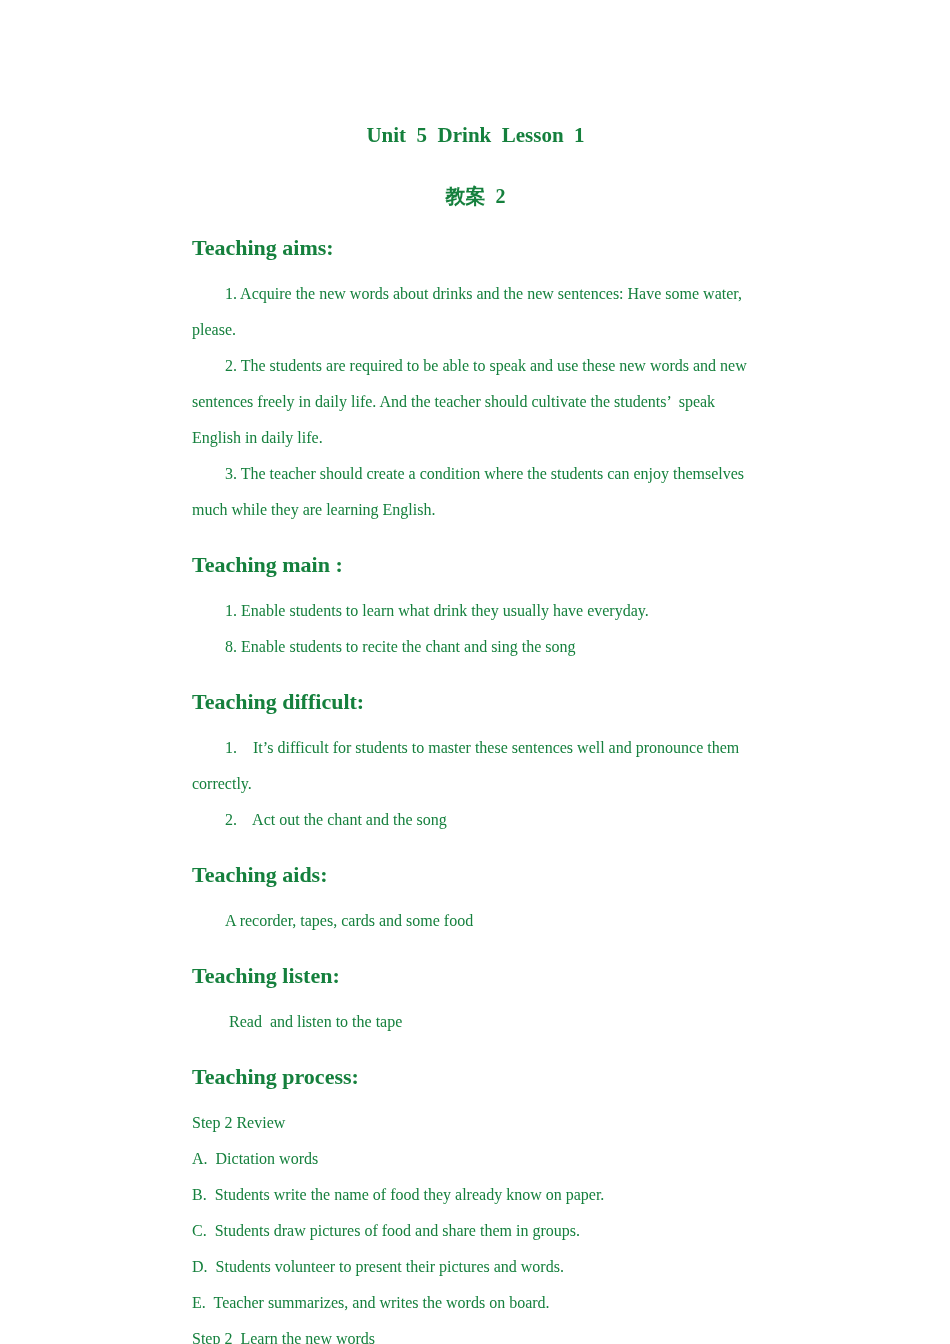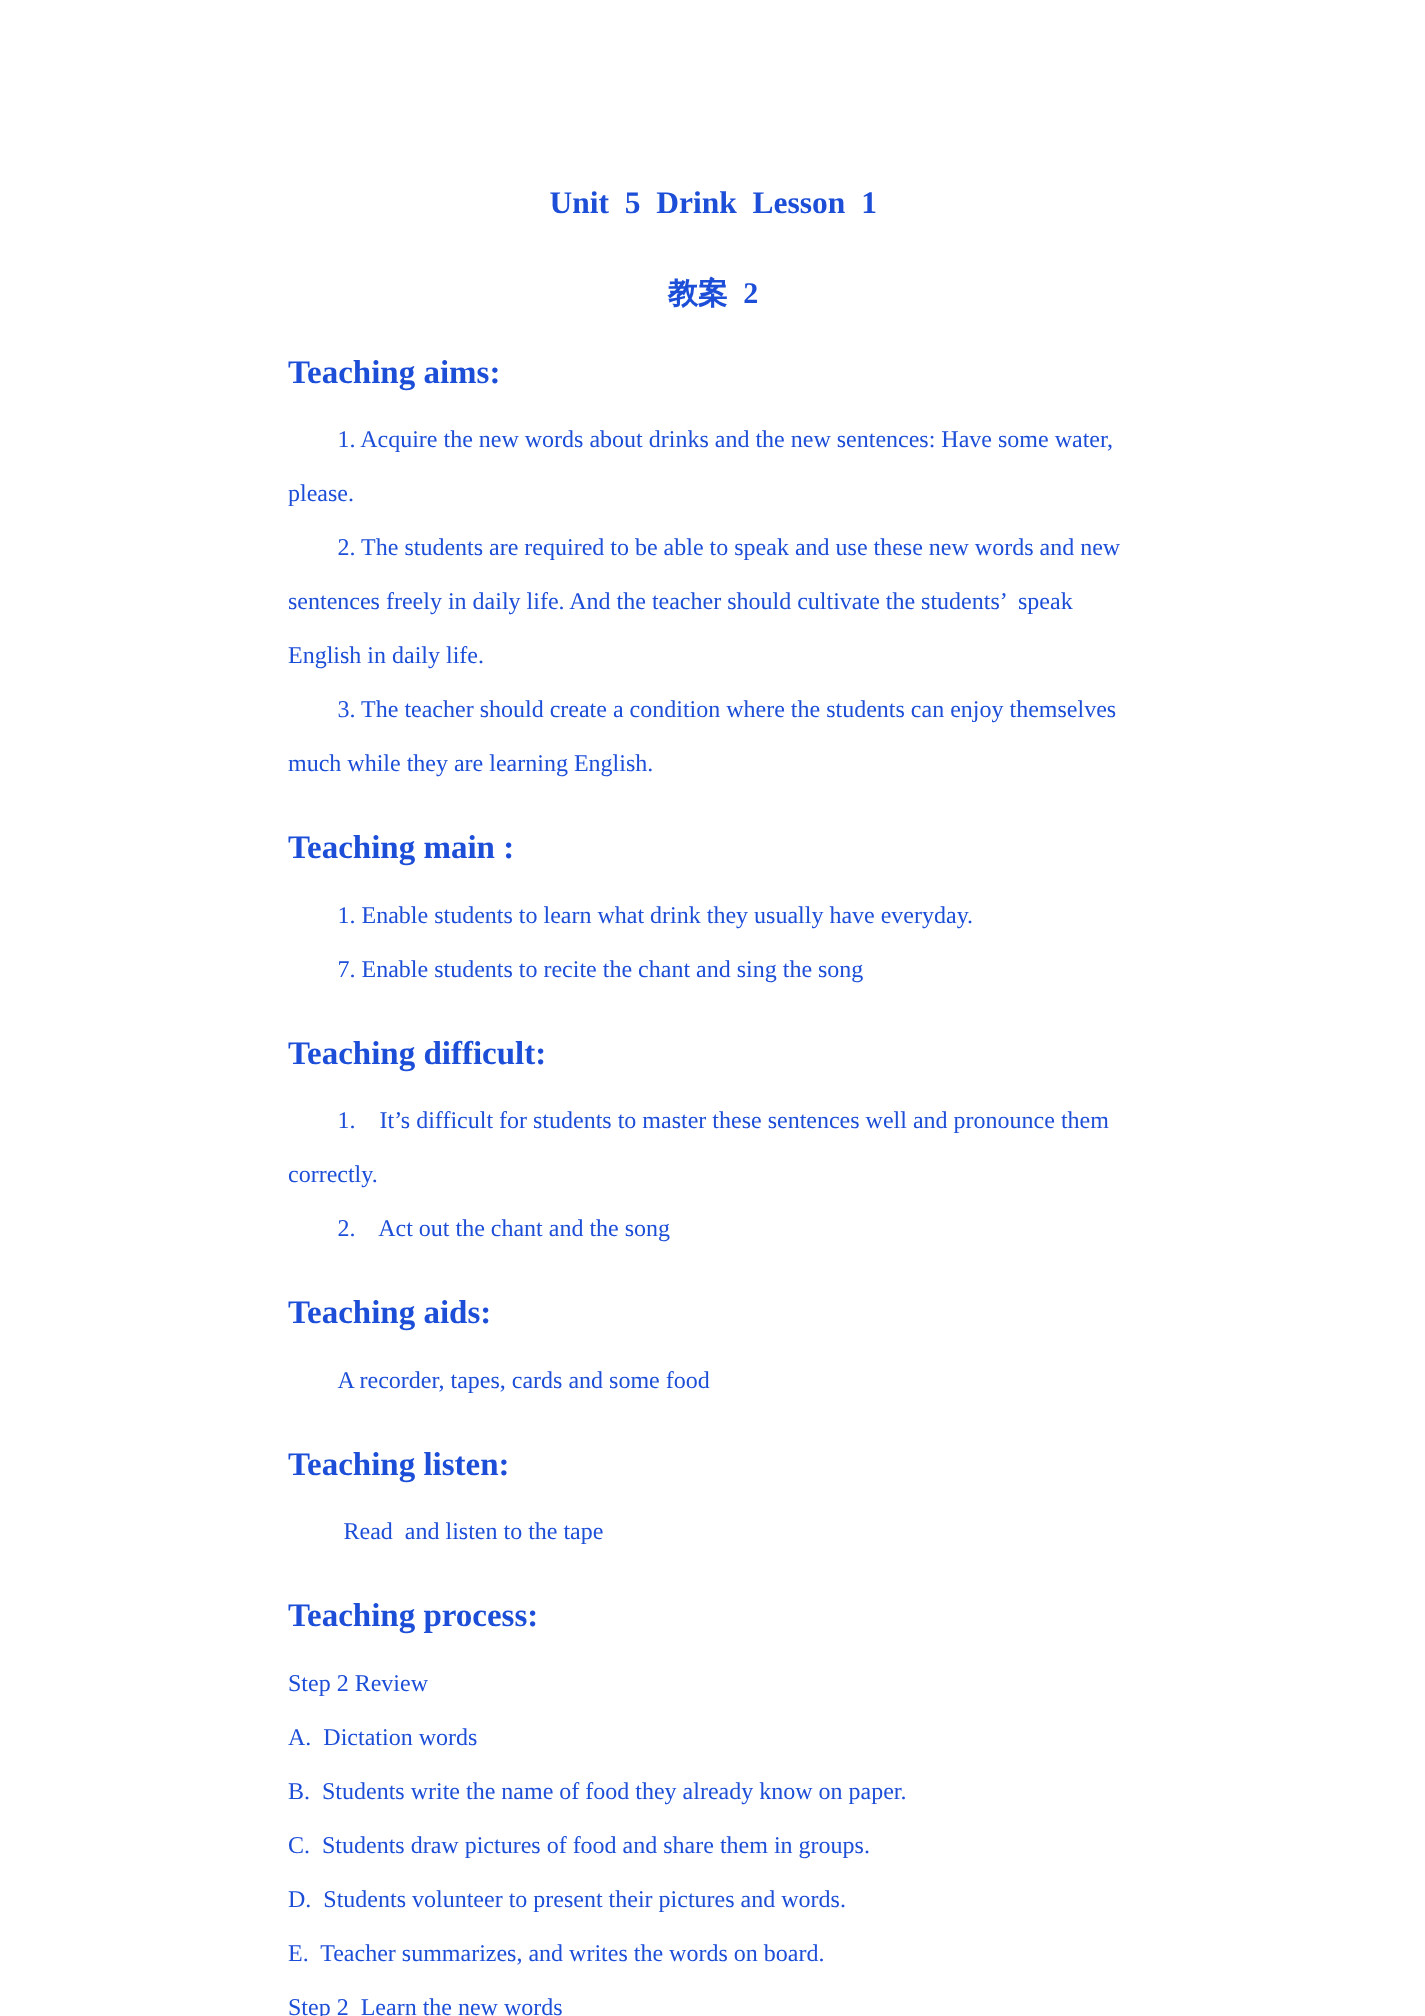--- a/index.html
+++ b/index.html
@@ -3,21 +3,21 @@
 <meta charset="utf-8">
 <style>
   * { margin: 0; padding: 0; box-sizing: border-box; }
   html, body { background: #ffffff; }
   .page {
     position: relative;
     width: 856px;
     height: 1344px;
     margin: 0 auto;
     background: #ffffff;
-    color: #1d4ed8;
+    color: #15803d;
     font-family: "Liberation Serif", "DejaVu Serif", serif;
     overflow: hidden;
   }
   .content {
     padding: 120px 144px 0 145px;
   }
   .doc-title {
     font-size: 21px;
     font-weight: bold;
     text-align: center;
@@ -53,21 +53,21 @@
     <h1 class="doc-title">Unit  5  Drink  Lesson  1</h1>
     <h1 class="doc-title doc-subtitle">教案  2</h1>
 
     <h2 class="section-heading">Teaching aims:</h2>
     <p class="body indent">1. Acquire the new words about drinks and the new sentences: Have some water, please.</p>
     <p class="body indent">2. The students are required to be able to speak and use these new words and new sentences freely in daily life. And the teacher should cultivate the students’  speak English in daily life.</p>
     <p class="body indent">3. The teacher should create a condition where the students can enjoy themselves much while they are learning English.</p>
 
     <h2 class="section-heading">Teaching main :</h2>
     <p class="body indent">1. Enable students to learn what drink they usually have everyday.</p>
-    <p class="body indent">7. Enable students to recite the chant and sing the song</p>
+    <p class="body indent">8. Enable students to recite the chant and sing the song</p>
 
     <h2 class="section-heading">Teaching difficult:</h2>
     <p class="body indent">1.    It’s difficult for students to master these sentences well and pronounce them correctly.</p>
     <p class="body indent">2.    Act out the chant and the song</p>
 
     <h2 class="section-heading">Teaching aids:</h2>
     <p class="body indent">A recorder, tapes, cards and some food</p>
 
     <h2 class="section-heading">Teaching listen:</h2>
     <p class="body indent"> Read  and listen to the tape</p>

